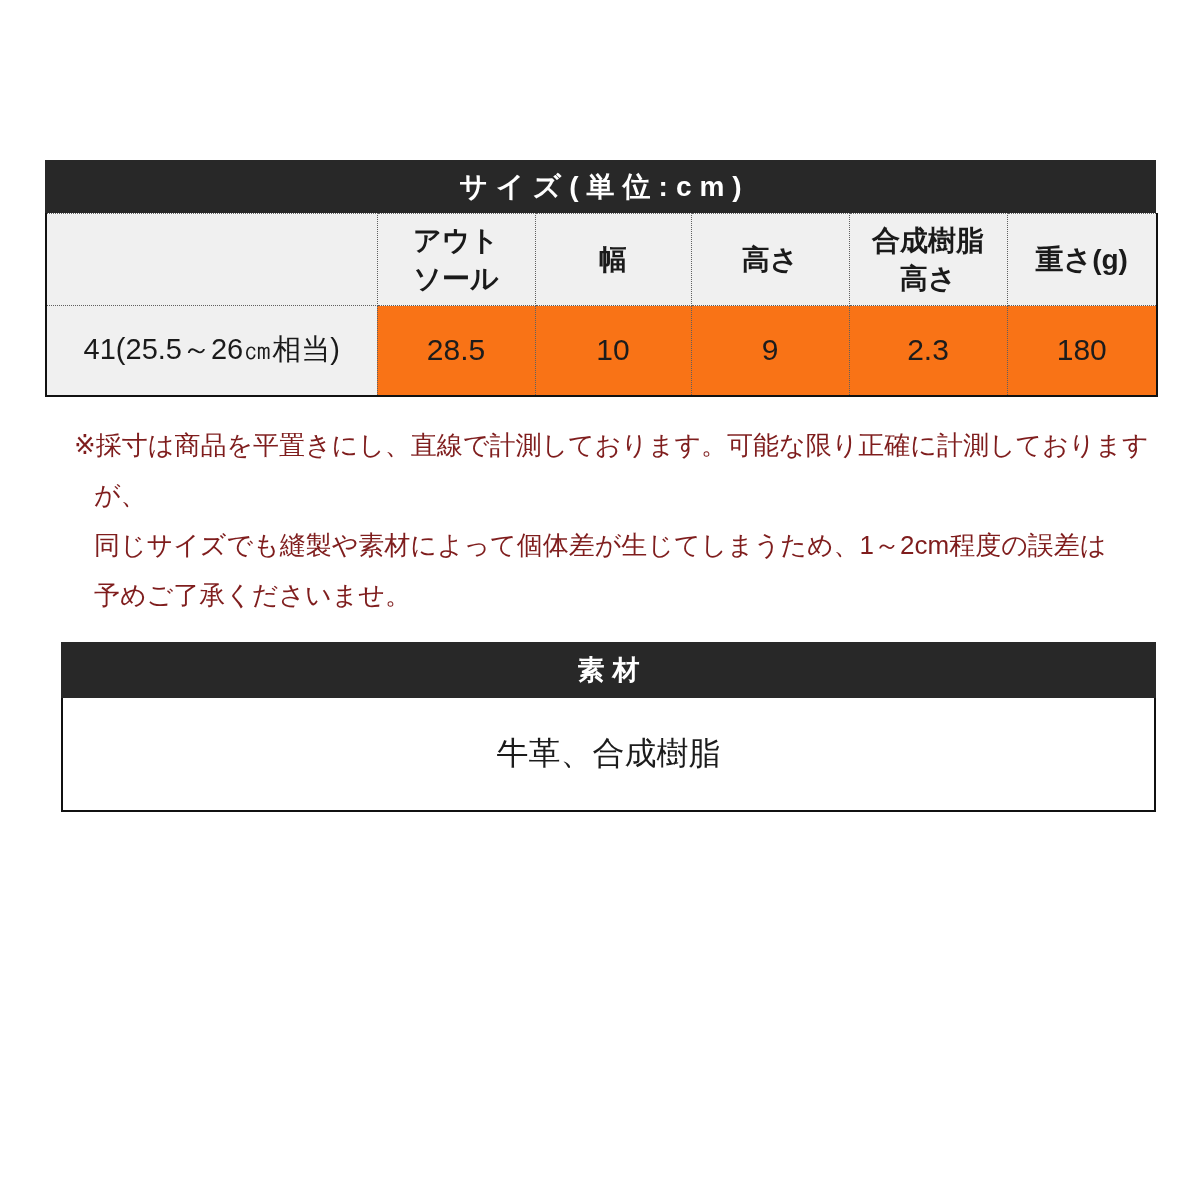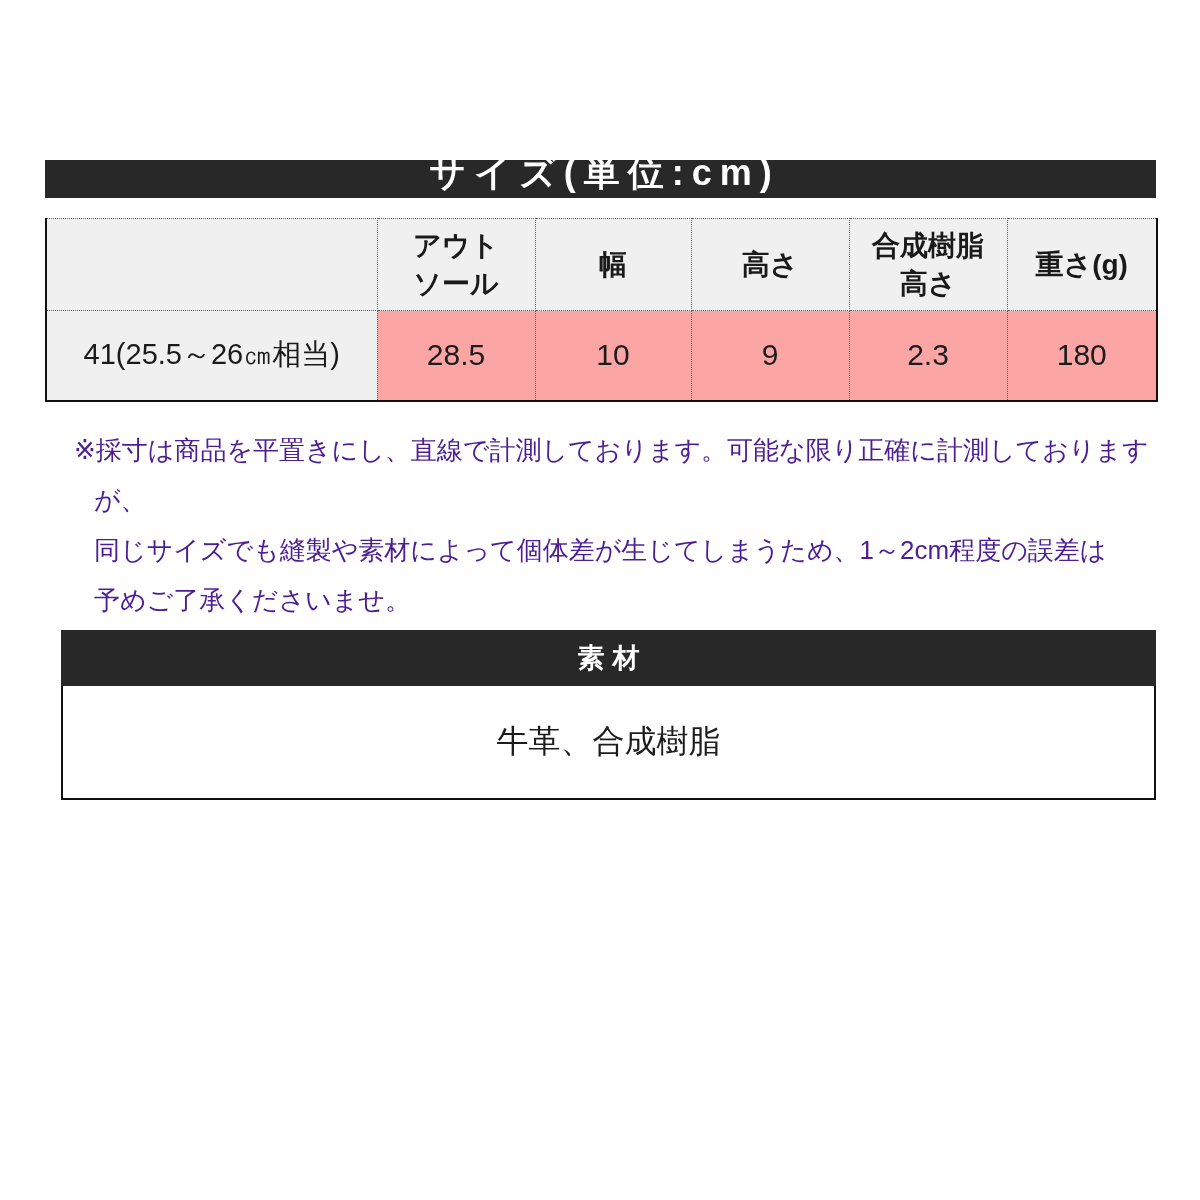--- a/index.html
+++ b/index.html
@@ -28,37 +28,35 @@
     color: var(--header-bar-text, #ffffff);
     font-weight: bold;
     display: flex;
     align-items: center;
     justify-content: center;
     letter-spacing: 8px;
     box-sizing: border-box;
     padding-left: 8px; 
   }
   .size-bar {
-    height: 38px;
-    font-size: 36px;
-    align-items: flex-end;
+    height: 53px;
+    font-size: 28px;
   }
   .material-bar {
     height: 56px;
     font-size: 27px;
   }
   
   table.size-table {
     width: 1111px;
     table-layout: fixed;
     border-collapse: collapse;
     background: #ffffff;
     border: 2px solid #111111;
     border-top: none;
-    margin-top: 20px;
   }
   table.size-table col.c0 { width: 331px; }
   table.size-table col.c1 { width: 158px; }
   table.size-table col.c2 { width: 156px; }
   table.size-table col.c3 { width: 158px; }
   table.size-table col.c4 { width: 158px; }
   table.size-table col.c5 { width: 150px; }
   table.size-table th,
   table.size-table td {
     border: 1px dotted #606060;
@@ -79,41 +77,41 @@
   table.size-table tbody th.row-label {
     background: var(--label-cell-bg, #f0f0f0);
     font-size: 29px;
     font-weight: normal;
     color: #1a1a1a;
   }
   table.size-table tbody td {
     font-size: 30px;
     font-weight: 400;
     color: #1c1c1c;
-    background: #fca5a5;
+    background: #f97316;
   }
   
   .notes {
     margin-top: 23px;
   }
   .note {
     font-size: 26px;
     line-height: 50px;
-    color: #4c1d95;
+    color: #7f1d1d;
     white-space: pre-line;
     padding-left: 49px;
     text-indent: -20px;
     margin: 0;
   }
   .note + .note {
     margin-top: 14px;
   }
   
   .material-section {
-    margin-top: 5px;
+    margin-top: 22px;
     padding-left: 16px;
   }
   .material-box {
     height: 114px;
     box-sizing: border-box;
     border: 2px solid #111111;
     border-top: none;
     background: #ffffff;
     display: flex;
     align-items: center;

